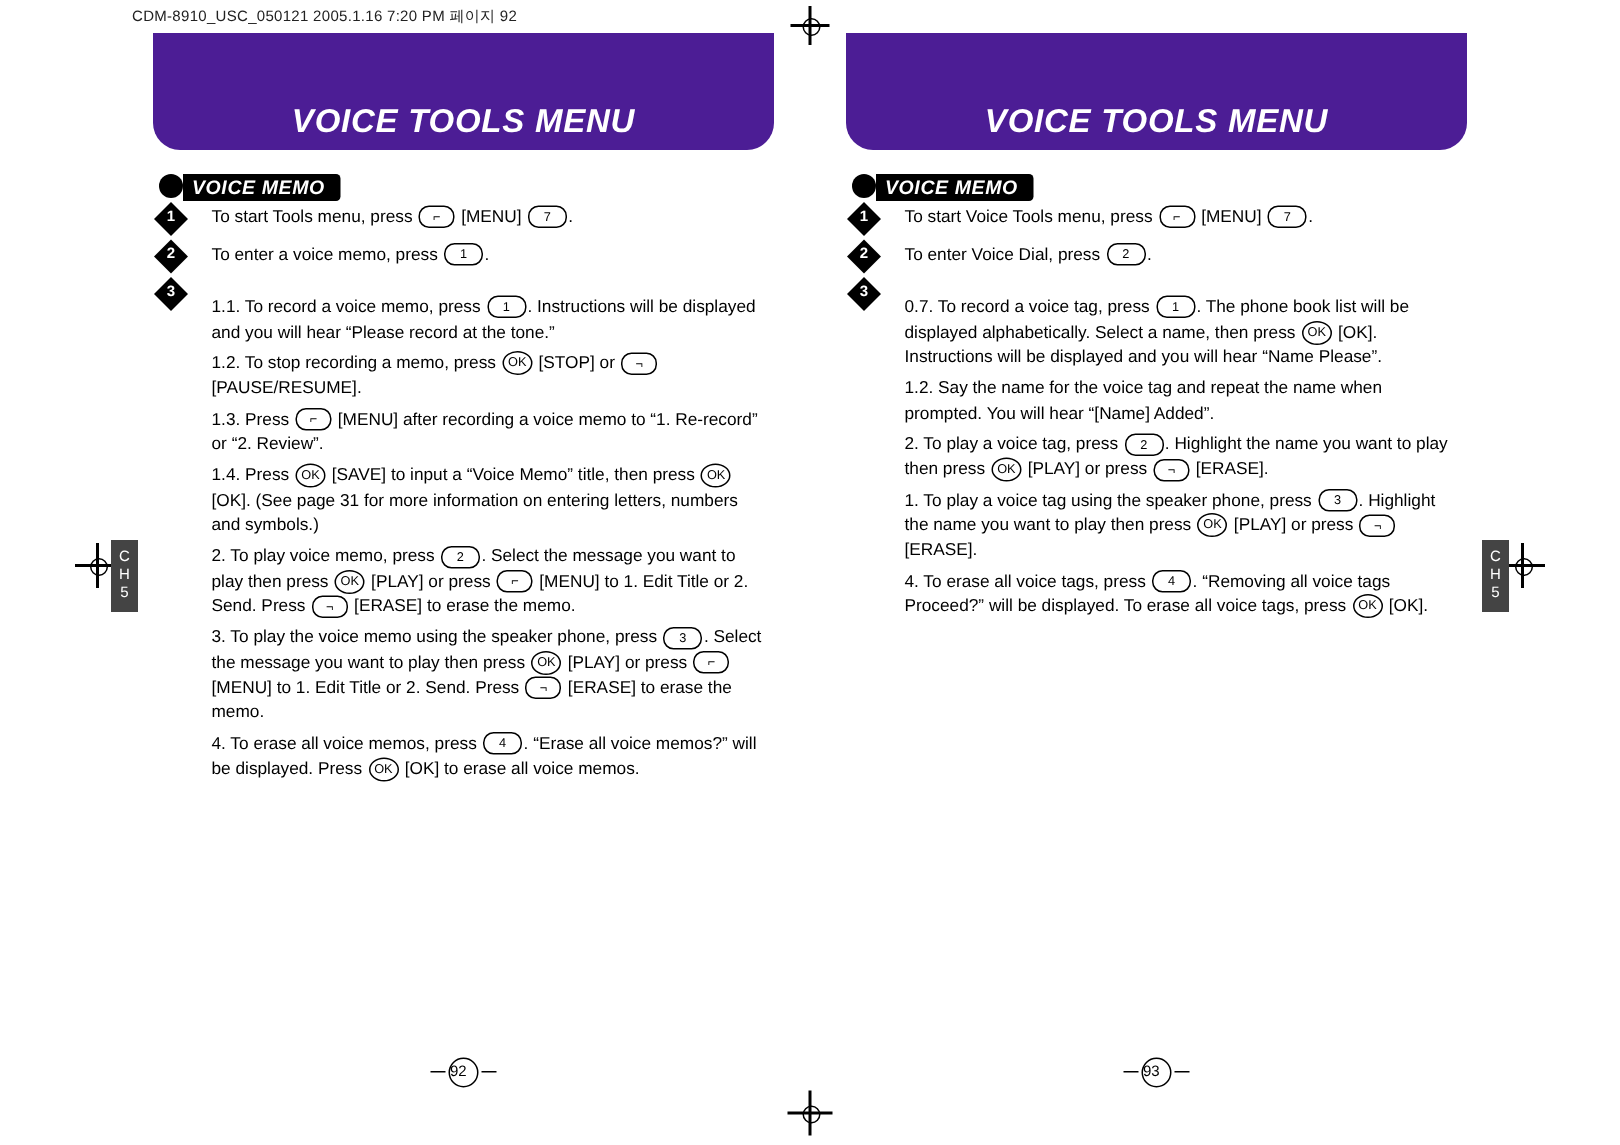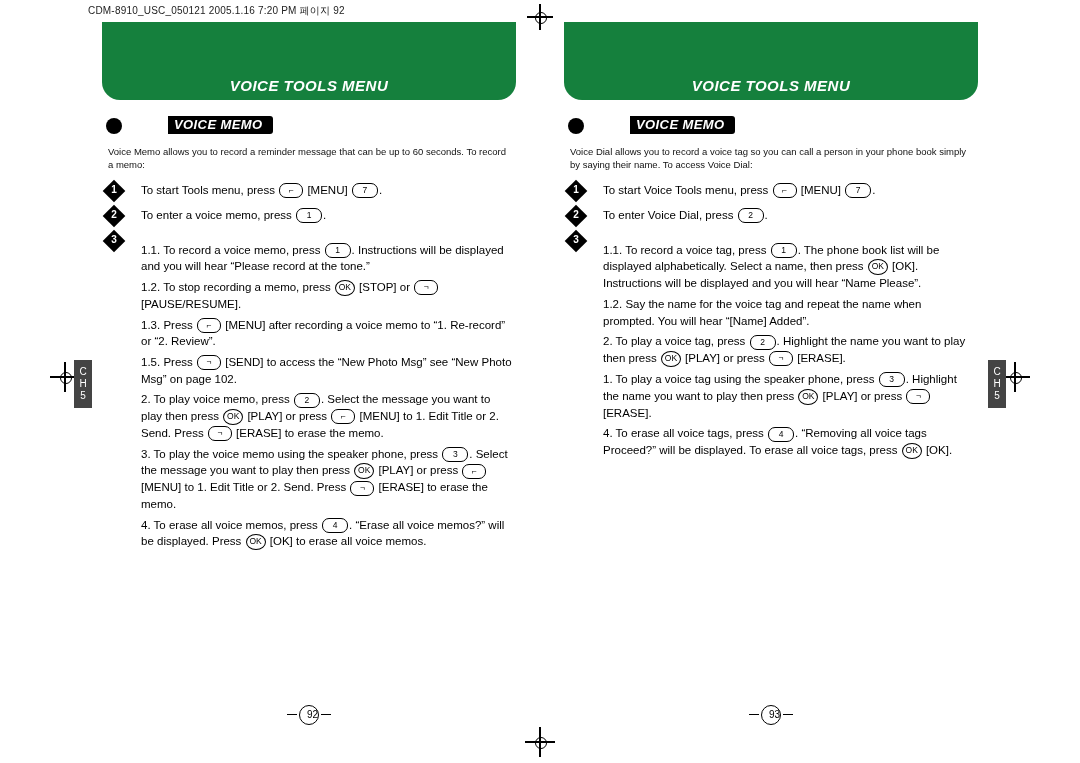--- a/index.html
+++ b/index.html
@@ -89,39 +89,38 @@
     bottom: 40px;
     display: flex;
     gap: 0;
   }
   .page {
     flex: 1 1 50%;
     position: relative;
     padding: 0 28px;
   }
   .banner {
-    background: #15803d;
+    background: #4c1d95;
     color: #fff;
     height: 72px;
     border-radius: 0 0 18px 18px;
     display:flex;
     align-items:flex-end;
     justify-content:center;
     padding-bottom:6px;
     font-weight: bold;
     font-style: italic;
-    font-size: 15px;
+    font-size: 22px;
     letter-spacing: 0.5px;
     margin: 0 -4px 10px -4px;
   }
   .section-header {
     display:inline-flex;
-    align-items:flex-end;
+    align-items:flex-start;
     margin-top: 6px;
-    gap: 46px;
   }
   .section-header .dot {
     width: 16px; height:16px; border-radius:50%;
     background:#000;
     margin-right:0;
   }
   .section-header .label {
     background:#000;
     color:#fff;
     font-weight:bold;
@@ -219,21 +218,21 @@
     left: 50%;
     transform: translateX(-50%);
     font-size: 10px;
   }
   .page-num .circ {
     display:inline-block;
     border:1px solid #000;
     border-radius:50%;
     width: 18px; height:18px;
     line-height:17px;
-    text-align:right;
+    text-align:left;
     position:relative;
   }
   .page-num::before, .page-num::after {
     content:"";
     position:absolute;
     top:9px; width:10px; height:1px; background:#000;
   }
   .page-num::before { left:-12px; }
   .page-num::after { right:-12px; }
 </style>
@@ -271,21 +270,20 @@
   <div class="spread">
 
     <div class="page">
       <div class="banner">VOICE TOOLS MENU</div>
 
       <div class="section-header">
         <span class="dot"></span>
         <span class="label">VOICE MEMO</span>
       </div>
 
-      <p class="intro">Voice Memo allows you to record a reminder message that can be up to 60 seconds. To record a memo:</p>
 
       <div class="steps">
         <div class="step">
           <div class="step-num">
               <div class="diamond"></div>
               <div class="n">1</div>
             </div>
           <div class="step-body">
             <span>To start Tools menu, press</span>
             <span class="key soft">⌐</span>
@@ -321,23 +319,25 @@
               <span>[STOP] or</span>
               <span class="key soft">¬</span>
               <span>[PAUSE/RESUME].</span>
             </p>
             <p>
               <span>1.3. Press</span>
               <span class="key soft">⌐</span>
               <span>[MENU] after recording a voice memo to “1. Re-record” or “2. Review”.</span>
             </p>
             <p>
-              <span>1.5. Press</span>
-              <span class="key soft">¬</span>
-              <span>[SEND] to access the “New Photo Msg” see “New Photo Msg” on page 102.</span>
+              <span>1.4. Press</span>
+              <span class="key round">OK</span>
+              <span>[SAVE] to input a “Voice Memo” title, then press</span>
+              <span class="key round">OK</span>
+              <span>[OK]. (See page 31 for more information on entering letters, numbers and symbols.)</span>
             </p>
             <p>
               <span>2. To play voice memo, press</span>
               <span class="key">2</span><span>. Select the message you want to play then press</span>
               <span class="key round">OK</span>
               <span>[PLAY] or press</span>
               <span class="key soft">⌐</span>
               <span>[MENU] to 1. Edit Title or 2. Send. Press</span>
               <span class="key soft">¬</span>
               <span>[ERASE] to erase the memo.</span>
@@ -368,21 +368,20 @@
     </div>
 
     <div class="page">
       <div class="banner">VOICE TOOLS MENU</div>
 
       <div class="section-header">
         <span class="dot"></span>
         <span class="label">VOICE MEMO</span>
       </div>
 
-      <p class="intro">Voice Dial allows you to record a voice tag so you can call a person in your phone book simply by saying their name. To access Voice Dial:</p>
 
       <div class="steps">
         <div class="step">
           <div class="step-num">
               <div class="diamond"></div>
               <div class="n">1</div>
             </div>
           <div class="step-body">
             <span>To start Voice Tools menu, press</span>
             <span class="key soft">⌐</span>
@@ -402,21 +401,21 @@
           </div>
         </div>
 
         <div class="step">
           <div class="step-num">
               <div class="diamond"></div>
               <div class="n">3</div>
             </div>
           <div class="step-body sub">
             <p>
-              <span>1.1. To record a voice tag, press</span>
+              <span>0.7. To record a voice tag, press</span>
               <span class="key">1</span><span>. The phone book list will be displayed alphabetically. Select a name, then press</span>
               <span class="key round">OK</span>
               <span>[OK]. Instructions will be displayed and you will hear “Name Please”.</span>
             </p>
             <p>
               <span>1.2. Say the name for the voice tag and repeat the name when prompted. You will hear “[Name] Added”.</span>
             </p>
             <p>
               <span>2. To play a voice tag, press</span>
               <span class="key">2</span><span>. Highlight the name you want to play then press</span>

